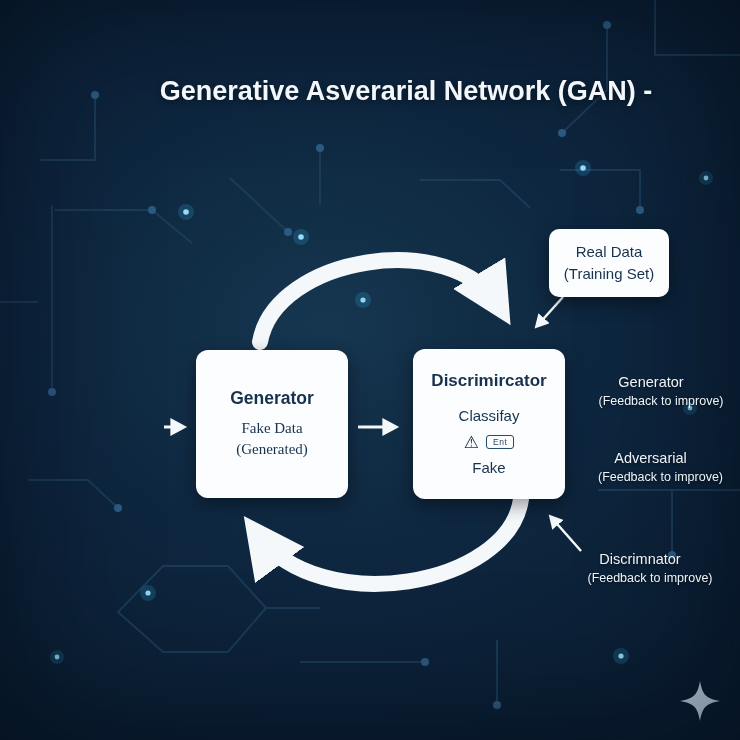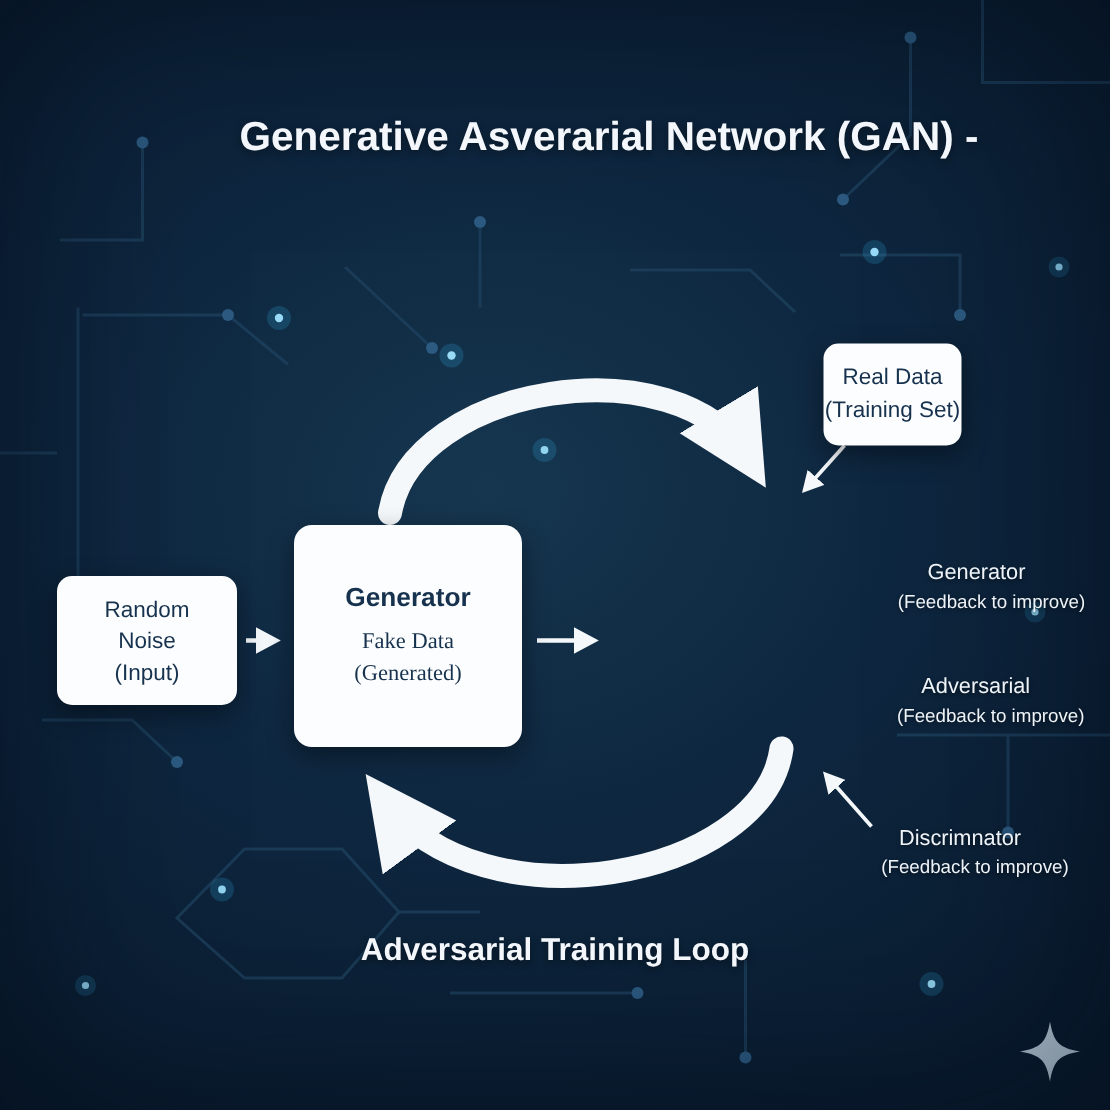--- a/index.html
+++ b/index.html
@@ -29,21 +29,21 @@
   .node-generator .node-title { font-size:17.5px; font-weight:bold; margin-bottom:9px; }
   .node-generator .node-sub { font-size:15px; line-height:21px;font-family:Liberation Serif, serif; }
   .node-discriminator { left:413px; top:349px; width:152px; height:150px; justify-content:flex-start; padding-top:22px; }
   .node-discriminator .node-title { font-size:17px; font-weight:bold; }
   .node-discriminator .node-sub { font-size:15px; }
   .node-discriminator .sub-classify { margin-top:16px; }
   .icon-row { display:flex; align-items:center; gap:7px; margin-top:9px; }
   .warning-glyph { font-size:17px; line-height:18px; font-family:"DejaVu Sans", sans-serif; color:#17324e; }
   .mini-badge { border:1px solid #2a4a6b; border-radius:3px; font-size:8.5px; padding:1px 6px; color:#2a4a6b; letter-spacing:.5px; }
   .sub-fake { margin-top:8px; }
-  .node-realdata { left:549px; top:229px; width:92px; height:68px; border-radius:10px; font-size:15px; line-height:22px; }
+  .node-realdata { left:549px; top:229px; width:120px; height:68px; border-radius:10px; font-size:15px; line-height:22px; }
   .annotation { position:absolute; color:#eef3f8; text-align:center; z-index:3; text-shadow:0 1px 3px rgba(0,0,0,.45); }
   .annotation .a1 { font-size:14.5px; line-height:20px; }
   .annotation .a2 { font-size:12.5px; line-height:18px;padding-left:20px; }
   .ann-gen { left:566px; top:372px; width:170px; }
   .ann-disc-right { left:563px; top:448px; width:175px; }
   .ann-disc-bottom { left:550px; top:549px; width:180px; }
   .loop-label {
     position:absolute; top:622px; left:0; width:100%; text-align:center;
     color:#f3f7fb; font-size:21px; font-weight:bold; z-index:3;
     text-shadow:0 2px 5px rgba(0,0,0,.4);
@@ -144,32 +144,36 @@
     <path d="M 164 427 H 183" stroke="#f5f8fb" stroke-width="3" fill="none" marker-end="url(#mSmall)"></path>
     <path d="M 358 427 H 395" stroke="#f5f8fb" stroke-width="3" fill="none" marker-end="url(#mSmall)"></path>
     <path d="M 563 297 L 537 326" stroke="#f5f8fb" stroke-width="2.5" fill="none" marker-end="url(#mSmall)"></path>
     <path d="M 581 551 L 551 517" stroke="#f5f8fb" stroke-width="2.5" fill="none" marker-end="url(#mSmall)"></path>
   </svg>
 
   <div class="title">
     <span>Generative Asverarial Network (GAN) -</span><br>
   </div>
 
-  <div class="node node-random">
-    <div>Random</div>
-    <div>Noise</div>
-    <div>(Input)</div>
-  </div>
 
   <div class="node node-generator">
     <div class="node-title">Generator</div>
     <div class="node-sub">Fake Data</div>
     <div class="node-sub">(Generated)</div>
   </div>
 
+  <div class="node node-discriminator">
+    <div class="node-title">Discrimircator</div>
+    <div class="node-sub sub-classify">Classifay</div>
+    <div class="icon-row">
+      <span class="warning-glyph">⚠</span>
+      <span class="mini-badge">Ent</span>
+    </div>
+    <div class="node-sub sub-fake">Fake</div>
+  </div>
 
   <div class="node node-realdata">
     <div>Real Data</div>
     <div>(Training Set)</div>
   </div>
 
   <div class="annotation ann-gen">
     <div class="a1">Generator</div>
     <div class="a2">(Feedback to improve)</div>
   </div>
@@ -177,15 +181,14 @@
   <div class="annotation ann-disc-right">
     <div class="a1">Adversarial</div>
     <div class="a2">(Feedback to improve)</div>
   </div>
 
   <div class="annotation ann-disc-bottom">
     <div class="a1">Discrimnator</div>
     <div class="a2">(Feedback to improve)</div>
   </div>
 
-  <div class="loop-label">Adversarial Training Loop</div>
 
 </div>
 
 </body></html>

